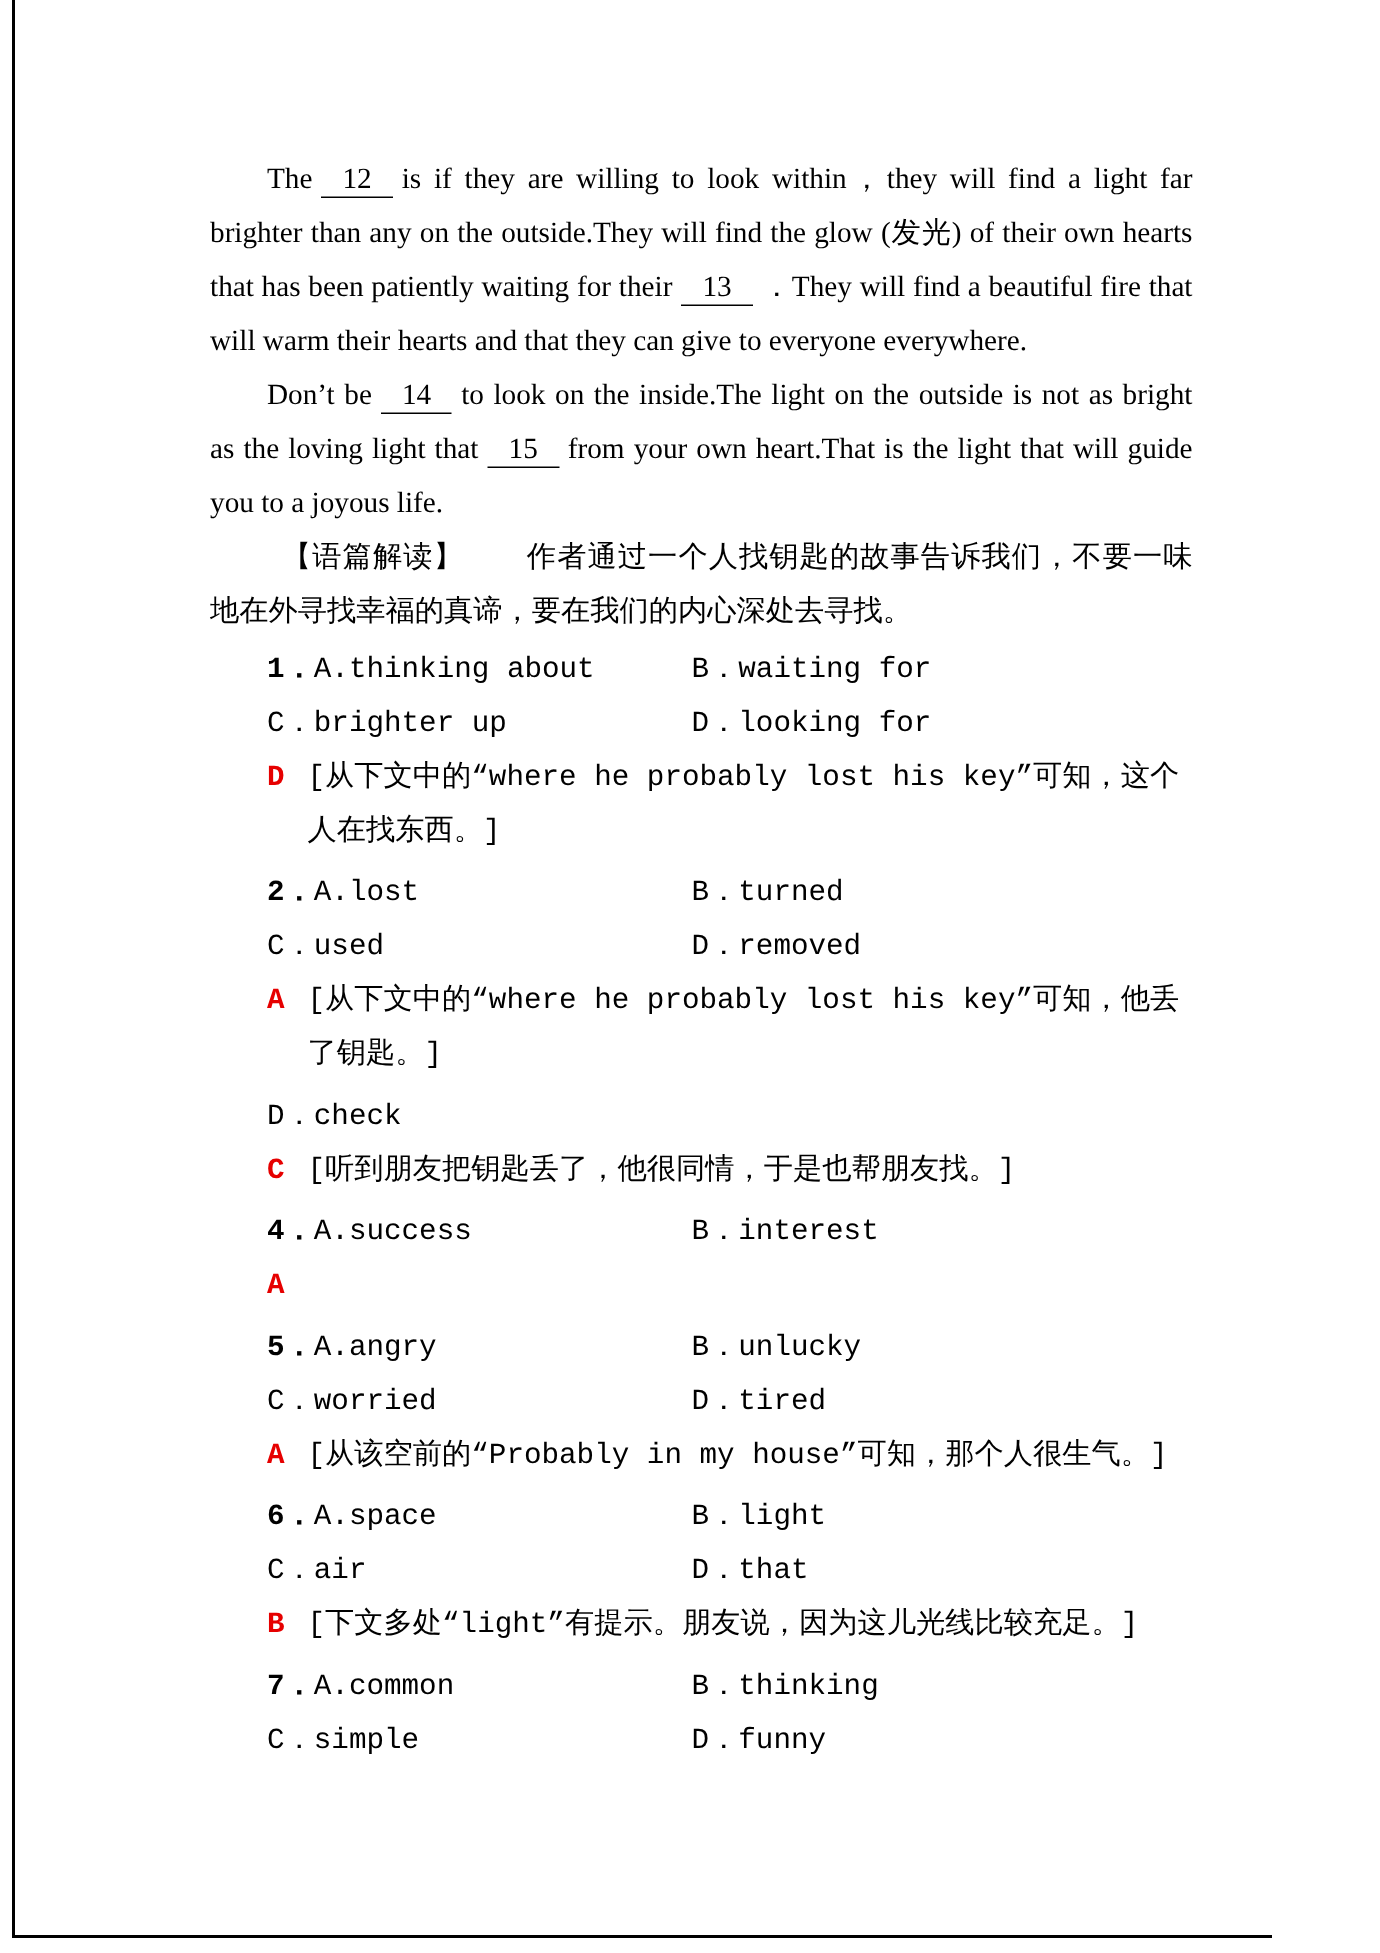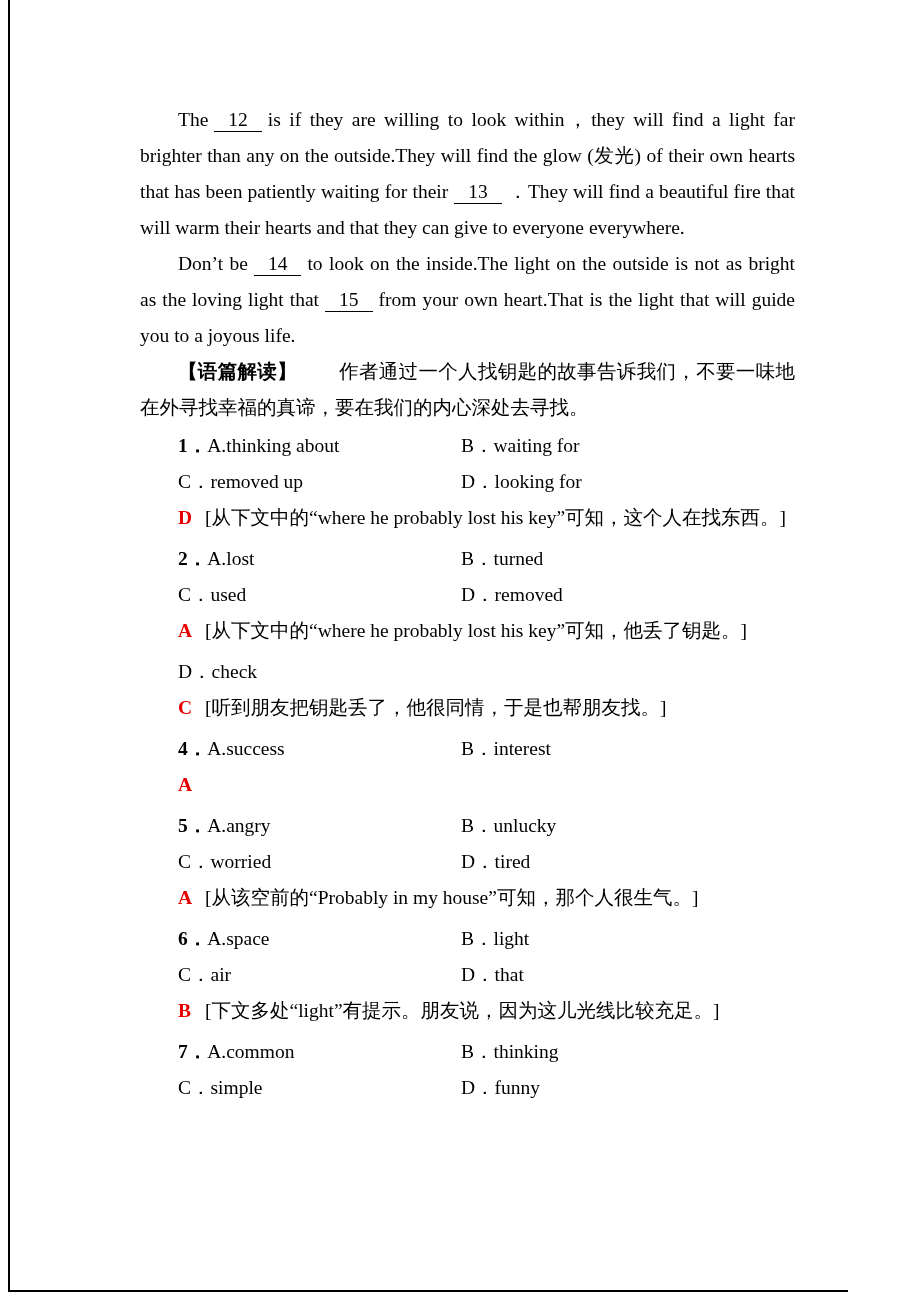--- a/index.html
+++ b/index.html
@@ -45,28 +45,29 @@
     padding: 0 14px 1px 14px;
     margin: 0 6px;
   }
   .analysis {
     margin: 0;
     line-height: 36px;
     text-align: justify;
     text-indent: 38px;
   }
   .analysis-label {
-    font-weight: bold;
+    font-weight: normal;
     margin-right: 42px;
+    margin-left: 10px;
   }
   .questions {
     margin-left: 38px;
     margin-top: 2px;
   }
-  .question { margin-bottom: 5px; }
+  .question { margin-bottom: 5px; font-family: Liberation Mono, monospace; }
   .opt-row {
     display: flex;
     line-height: 36px;
   }
   .opt-row .c1 {
     flex: 0 0 283px;
     width: 283px;
   }
   .qnum { font-weight: bold; }
   .answer-row {
@@ -95,21 +96,21 @@
     <p class="analysis"><span class="analysis-label">【语篇解读】</span><span>作者通过一个人找钥匙的故事告诉我们，不要一味地在外寻找幸福的真谛，要在我们的内心深处去寻找。</span></p>
 
     <div class="questions">
 
       <div class="question">
         <div class="opt-row">
           <span class="c1"><b class="qnum">1．</b><span>A.thinking about</span></span>
           <span>B．waiting for</span>
         </div>
         <div class="opt-row">
-          <span class="c1">C．removed up</span>
+          <span class="c1">C．brighter up</span>
           <span>D．looking for</span>
         </div>
         <div class="answer-row">
           <span class="answer-letter">D</span>
           <span>[从下文中的“where he probably lost his key”可知，这个人在找东西。]</span>
         </div>
       </div>
 
       <div class="question">
         <div class="opt-row">

